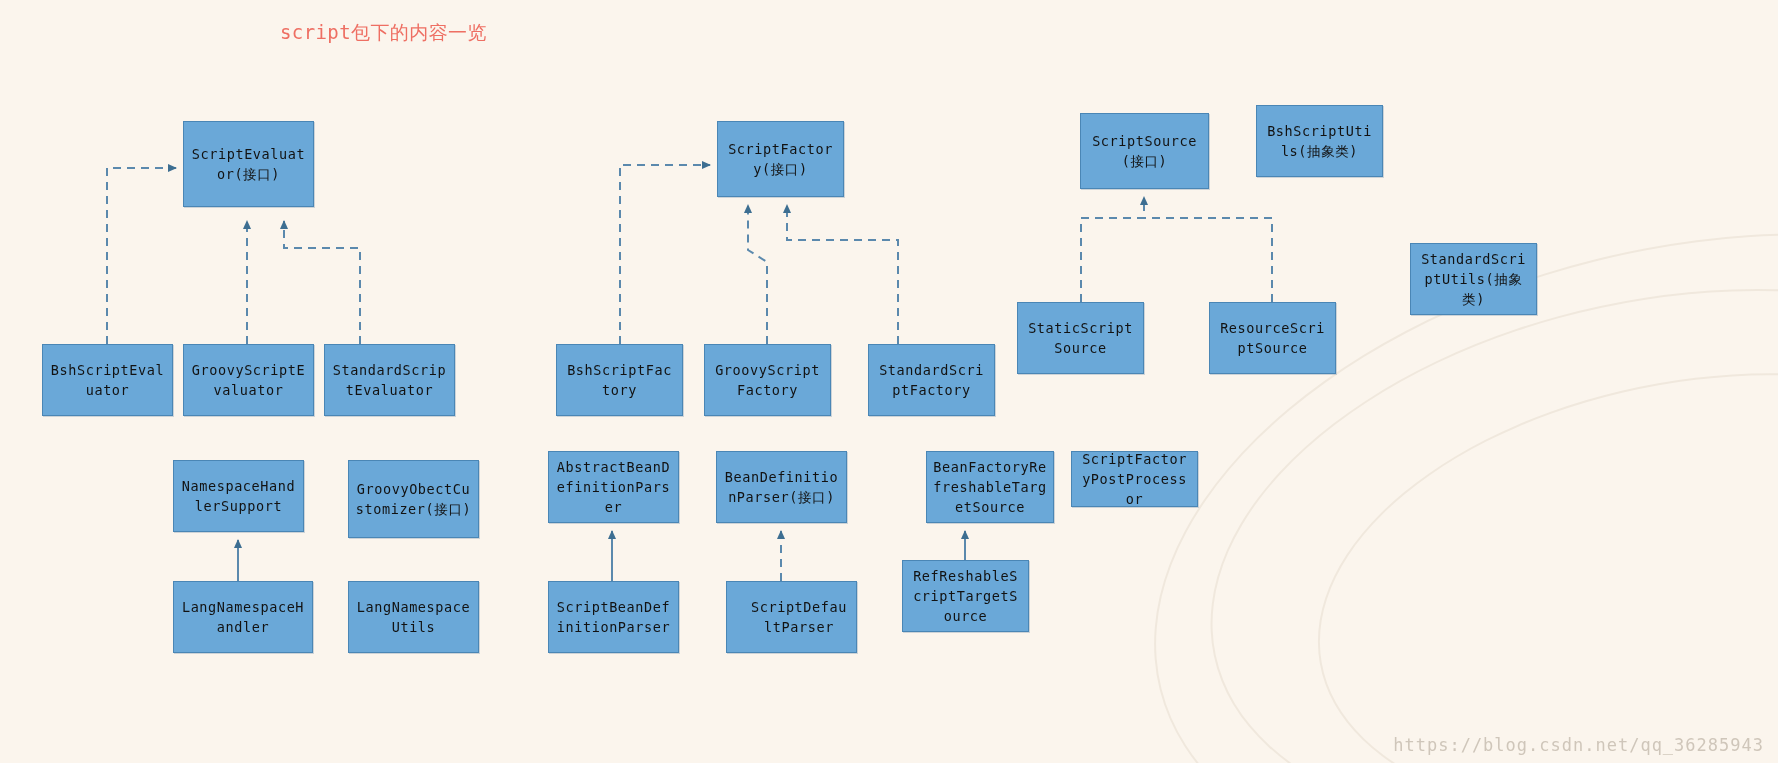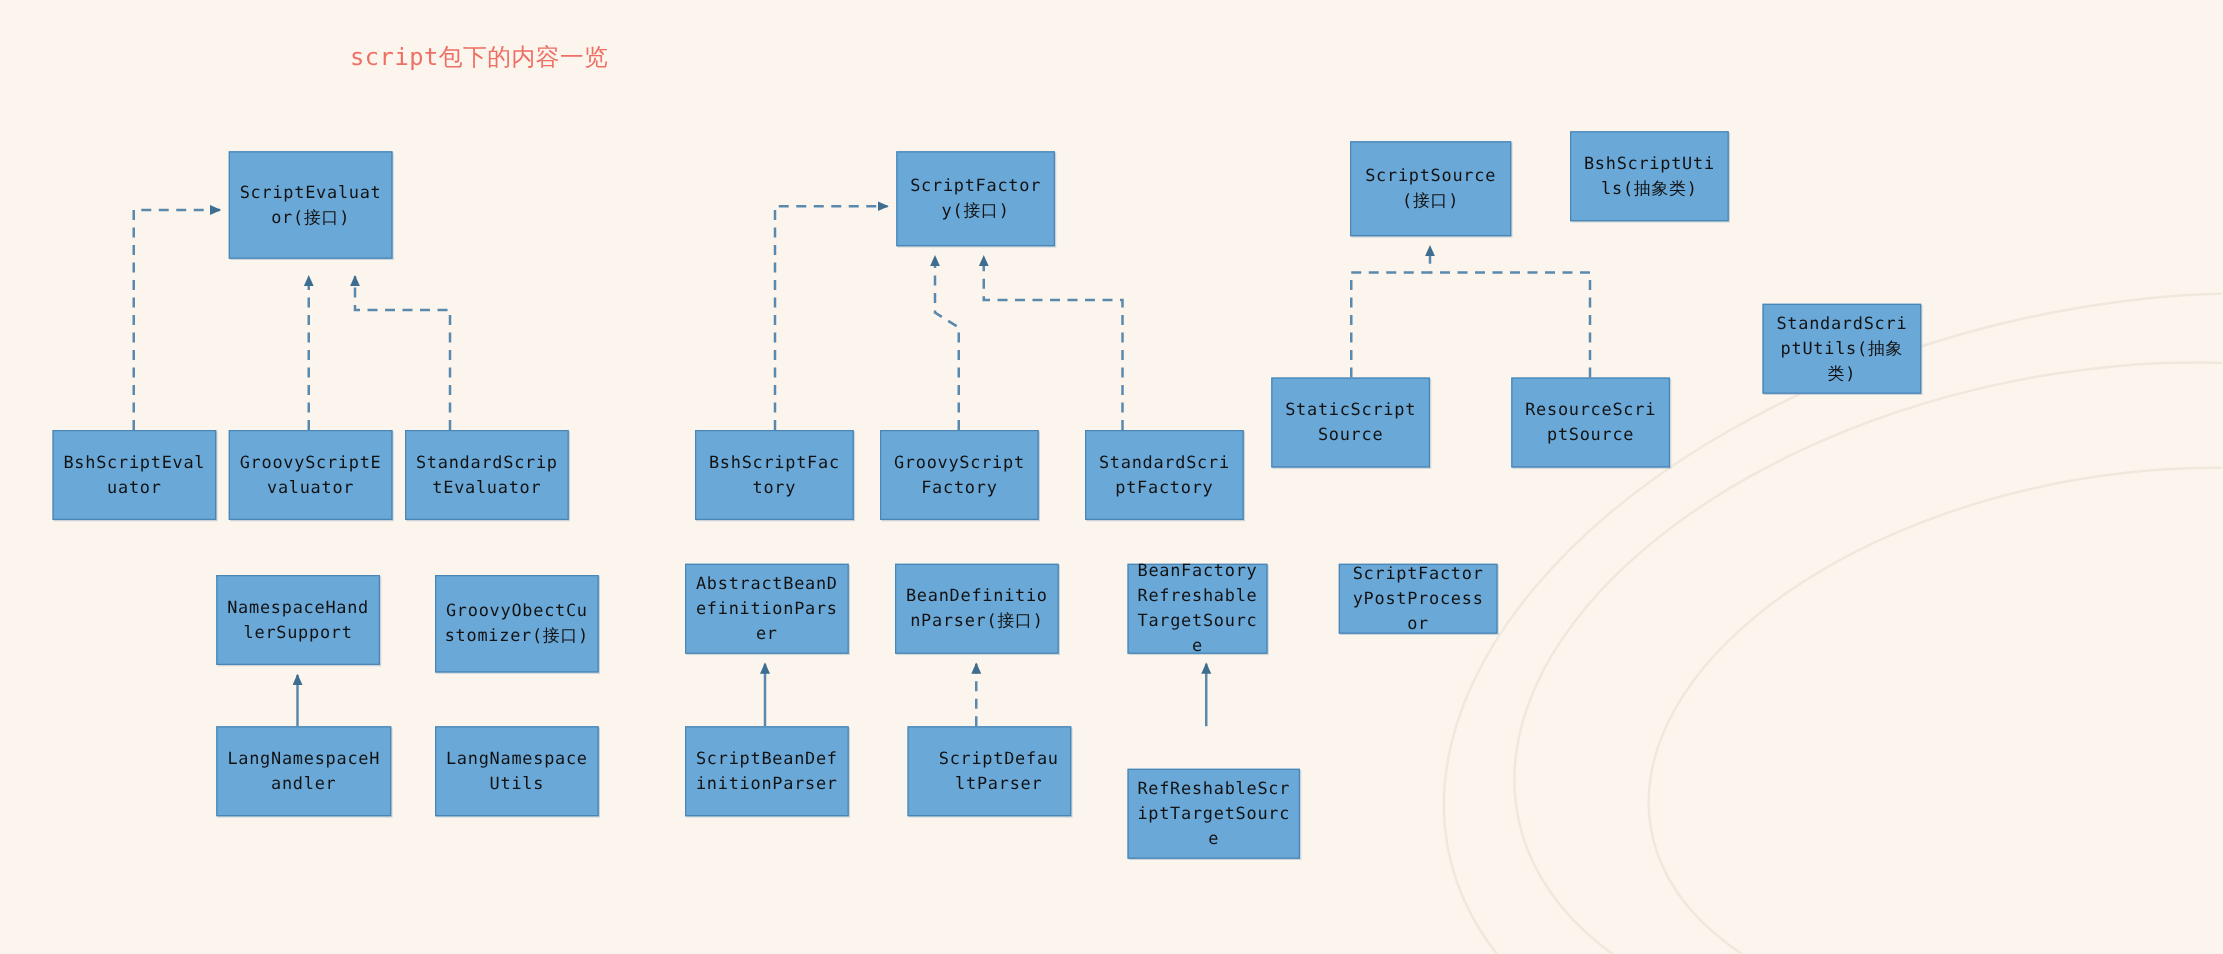--- a/index.html
+++ b/index.html
@@ -27,21 +27,20 @@
   .sw2 { width: 760px; height: 430px; right: -300px; top: 380px; transform: rotate(-10deg); }
   .sw3 { width: 1050px; height: 620px; right: -420px; top: 250px; transform: rotate(-14deg); }
 
   .title {
     position: absolute;
     color: #ee6f63;
     font-size: 19px;
     letter-spacing: 0.4px;
     font-family: "DejaVu Sans Mono", "Liberation Mono", monospace;
     white-space: nowrap;
-    margin-top: 13px;
   }
 
   .node {
     position: absolute;
     background: #6aa8d8;
     border: 1px solid #4a86b5;
     box-shadow: 1px 1px 0 rgba(120,150,175,0.35);
     color: #121212;
     font-size: 13.5px;
     line-height: 20px;
@@ -153,45 +152,46 @@
       </div>
       <div class="node" style="left: 868px; top: 344px; width: 127px; height: 72px;">
         <span>StandardScriptFactory</span>
       </div>
       <div class="node" style="left: 548px; top: 451px; width: 131px; height: 72px;">
         <span>AbstractBeanDefinitionParser</span>
       </div>
       <div class="node" style="left: 716px; top: 451px; width: 131px; height: 72px;">
         <span>BeanDefinitionParser(接口)</span>
       </div>
-      <div class="node" style="left: 902px; top: 451px; width: 112px; height: 72px;">
+      <div class="node" style="left: 926px; top: 451px; width: 128px; height: 72px;">
         <span>BeanFactoryRefreshableTargetSource</span>
       </div>
       <div class="node" style="left: 1071px; top: 451px; width: 127px; height: 56px;">
         <span>ScriptFactoryPostProcessor</span>
       </div>
       <div class="node" style="left: 548px; top: 581px; width: 131px; height: 72px;">
         <span>ScriptBeanDefinitionParser</span>
       </div>
       <div class="node" style="left: 726px; top: 581px; width: 131px; height: 72px; padding-left: 21px;">
         <span>ScriptDefaultParser</span>
       </div>
-      <div class="node" style="left: 902px; top: 615px; width: 138px; height: 72px;">
+      <div class="node" style="left: 902px; top: 560px; width: 127px; height: 72px;">
         <span>RefReshableScriptTargetSource</span>
       </div>
       <div class="node" style="left: 1080px; top: 113px; width: 129px; height: 76px;">
         <span>ScriptSource(接口)</span>
       </div>
       <div class="node" style="left: 1017px; top: 302px; width: 127px; height: 72px;">
         <span>StaticScriptSource</span>
       </div>
       <div class="node" style="left: 1209px; top: 302px; width: 127px; height: 72px;">
         <span>ResourceScriptSource</span>
       </div>
       <div class="node" style="left: 1256px; top: 105px; width: 127px; height: 72px;">
         <span>BshScriptUtils(抽象类)</span>
       </div>
       <div class="node" style="left: 1410px; top: 243px; width: 127px; height: 72px;">
         <span>StandardScriptUtils(抽象类)</span>
       </div>
     </div>
 
+  <div class="watermark">https://blog.csdn.net/qq_36285943</div>
 </div>
 
 </body></html>

